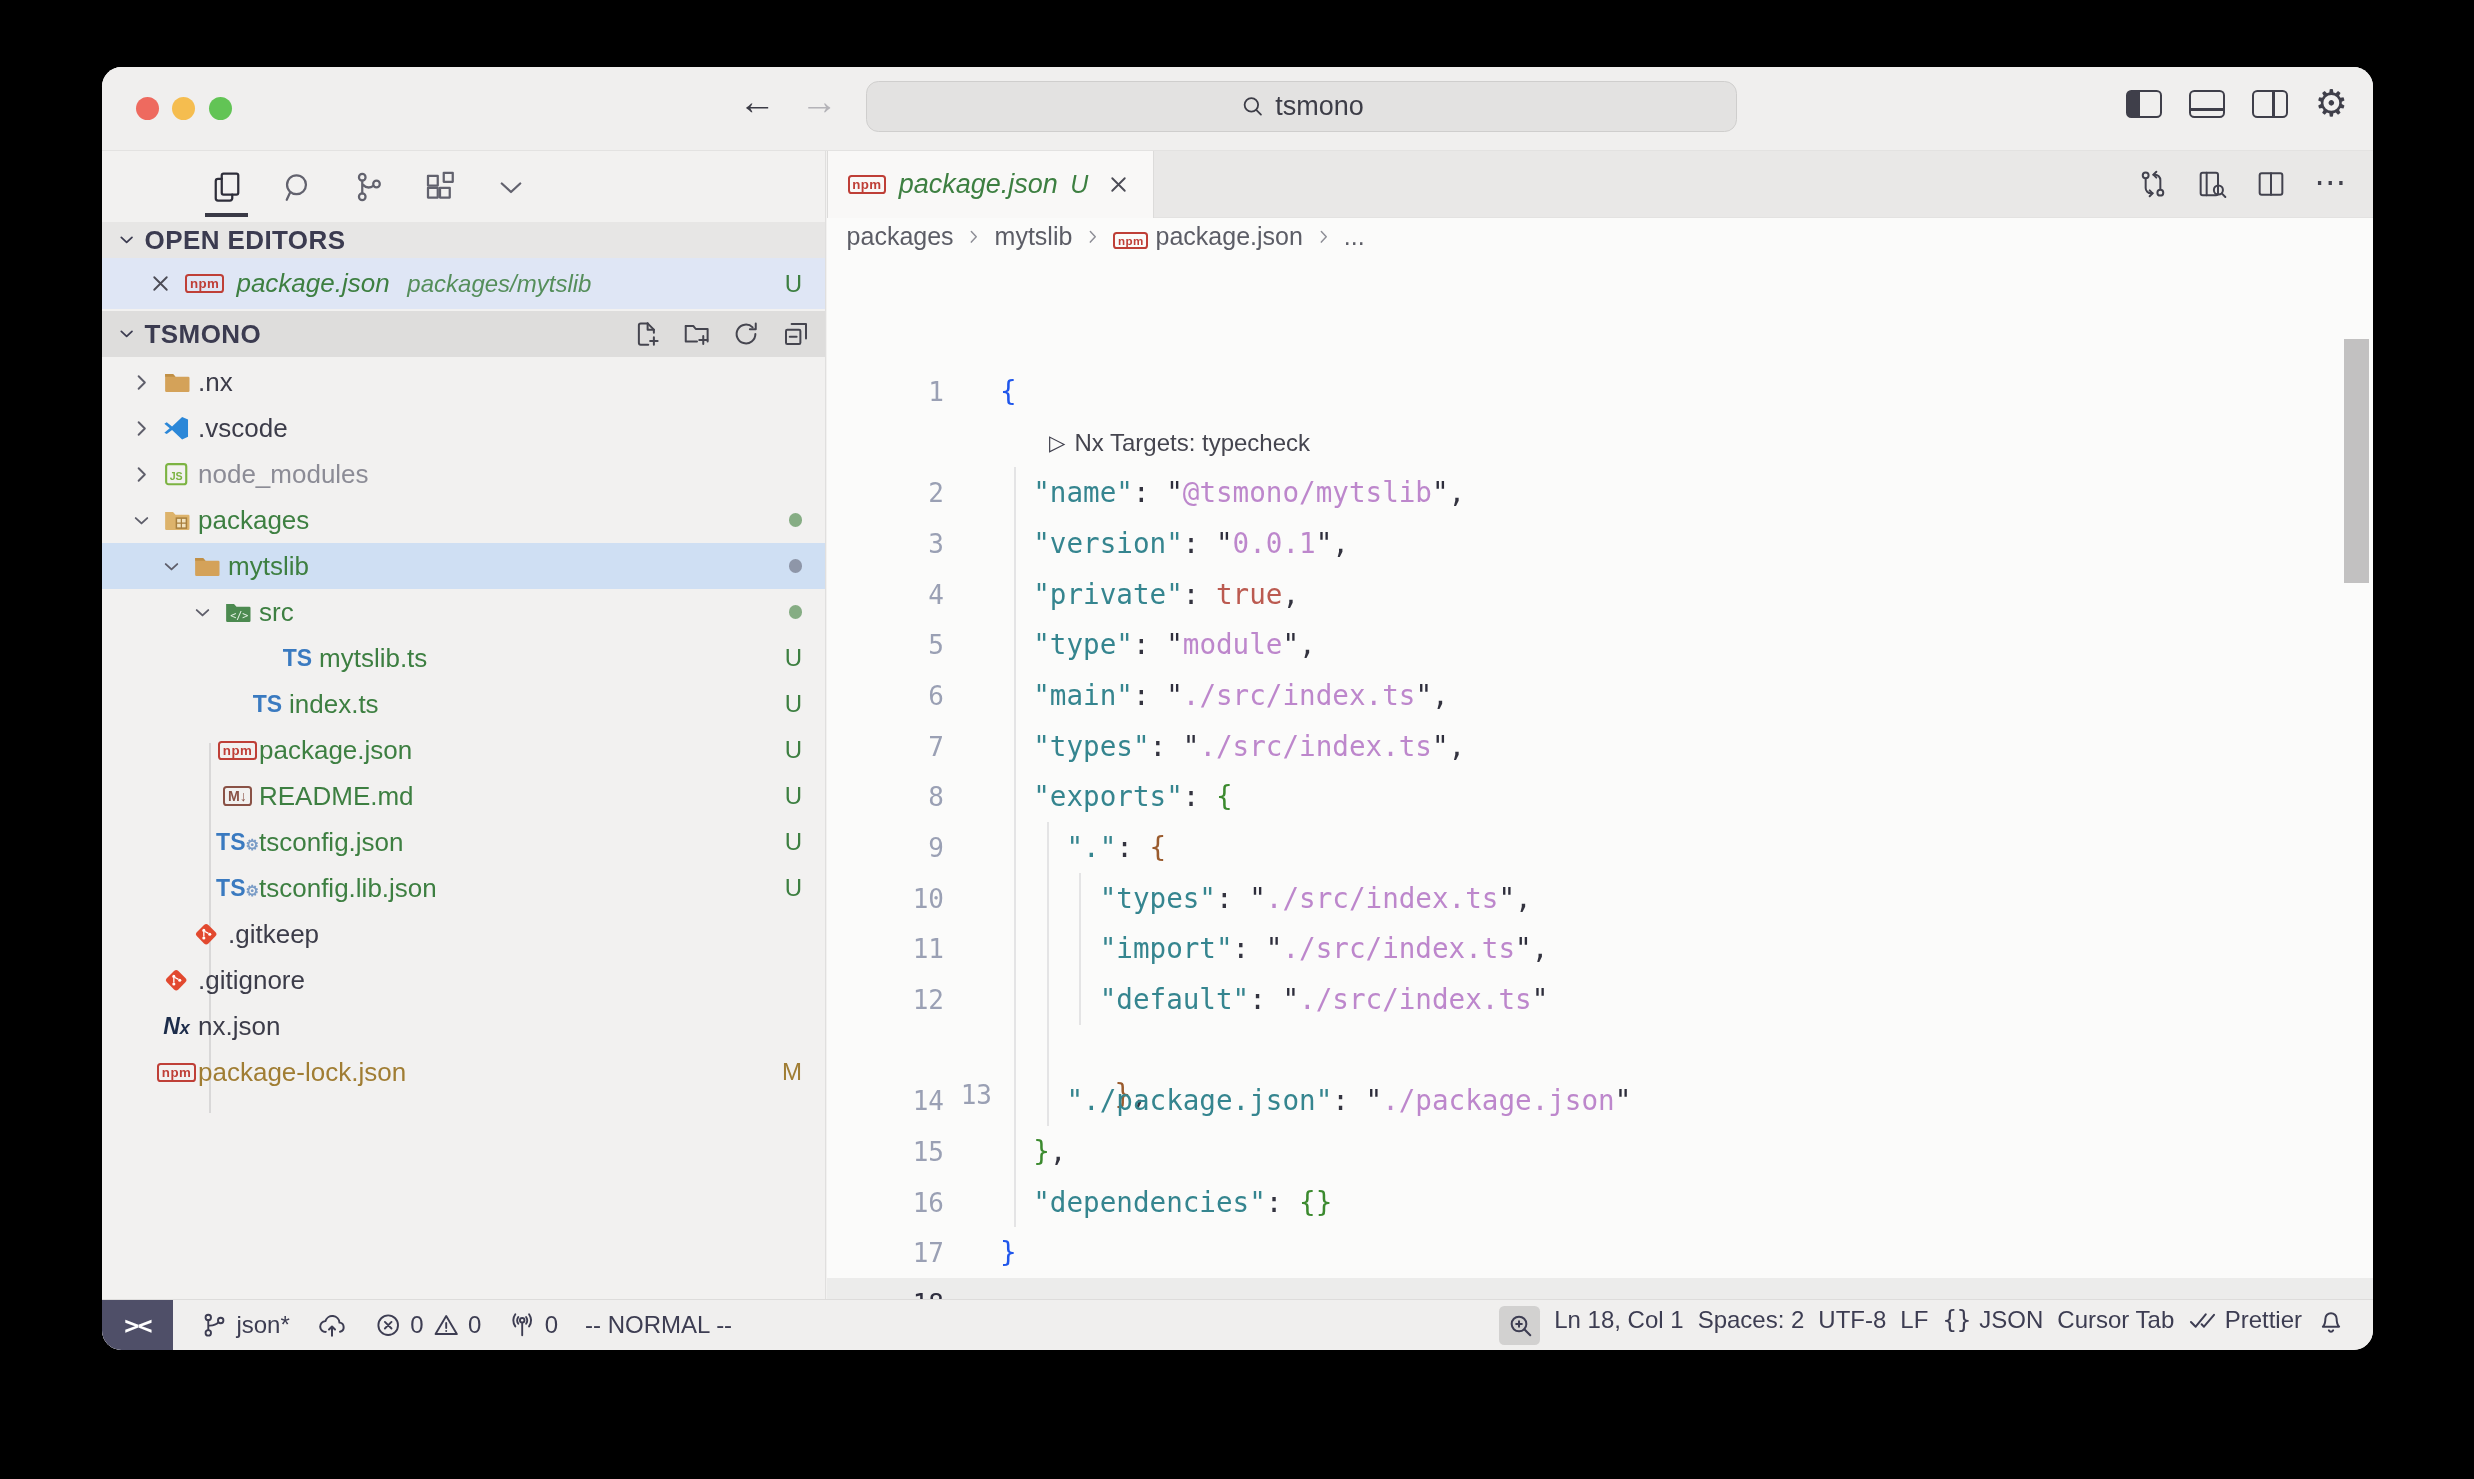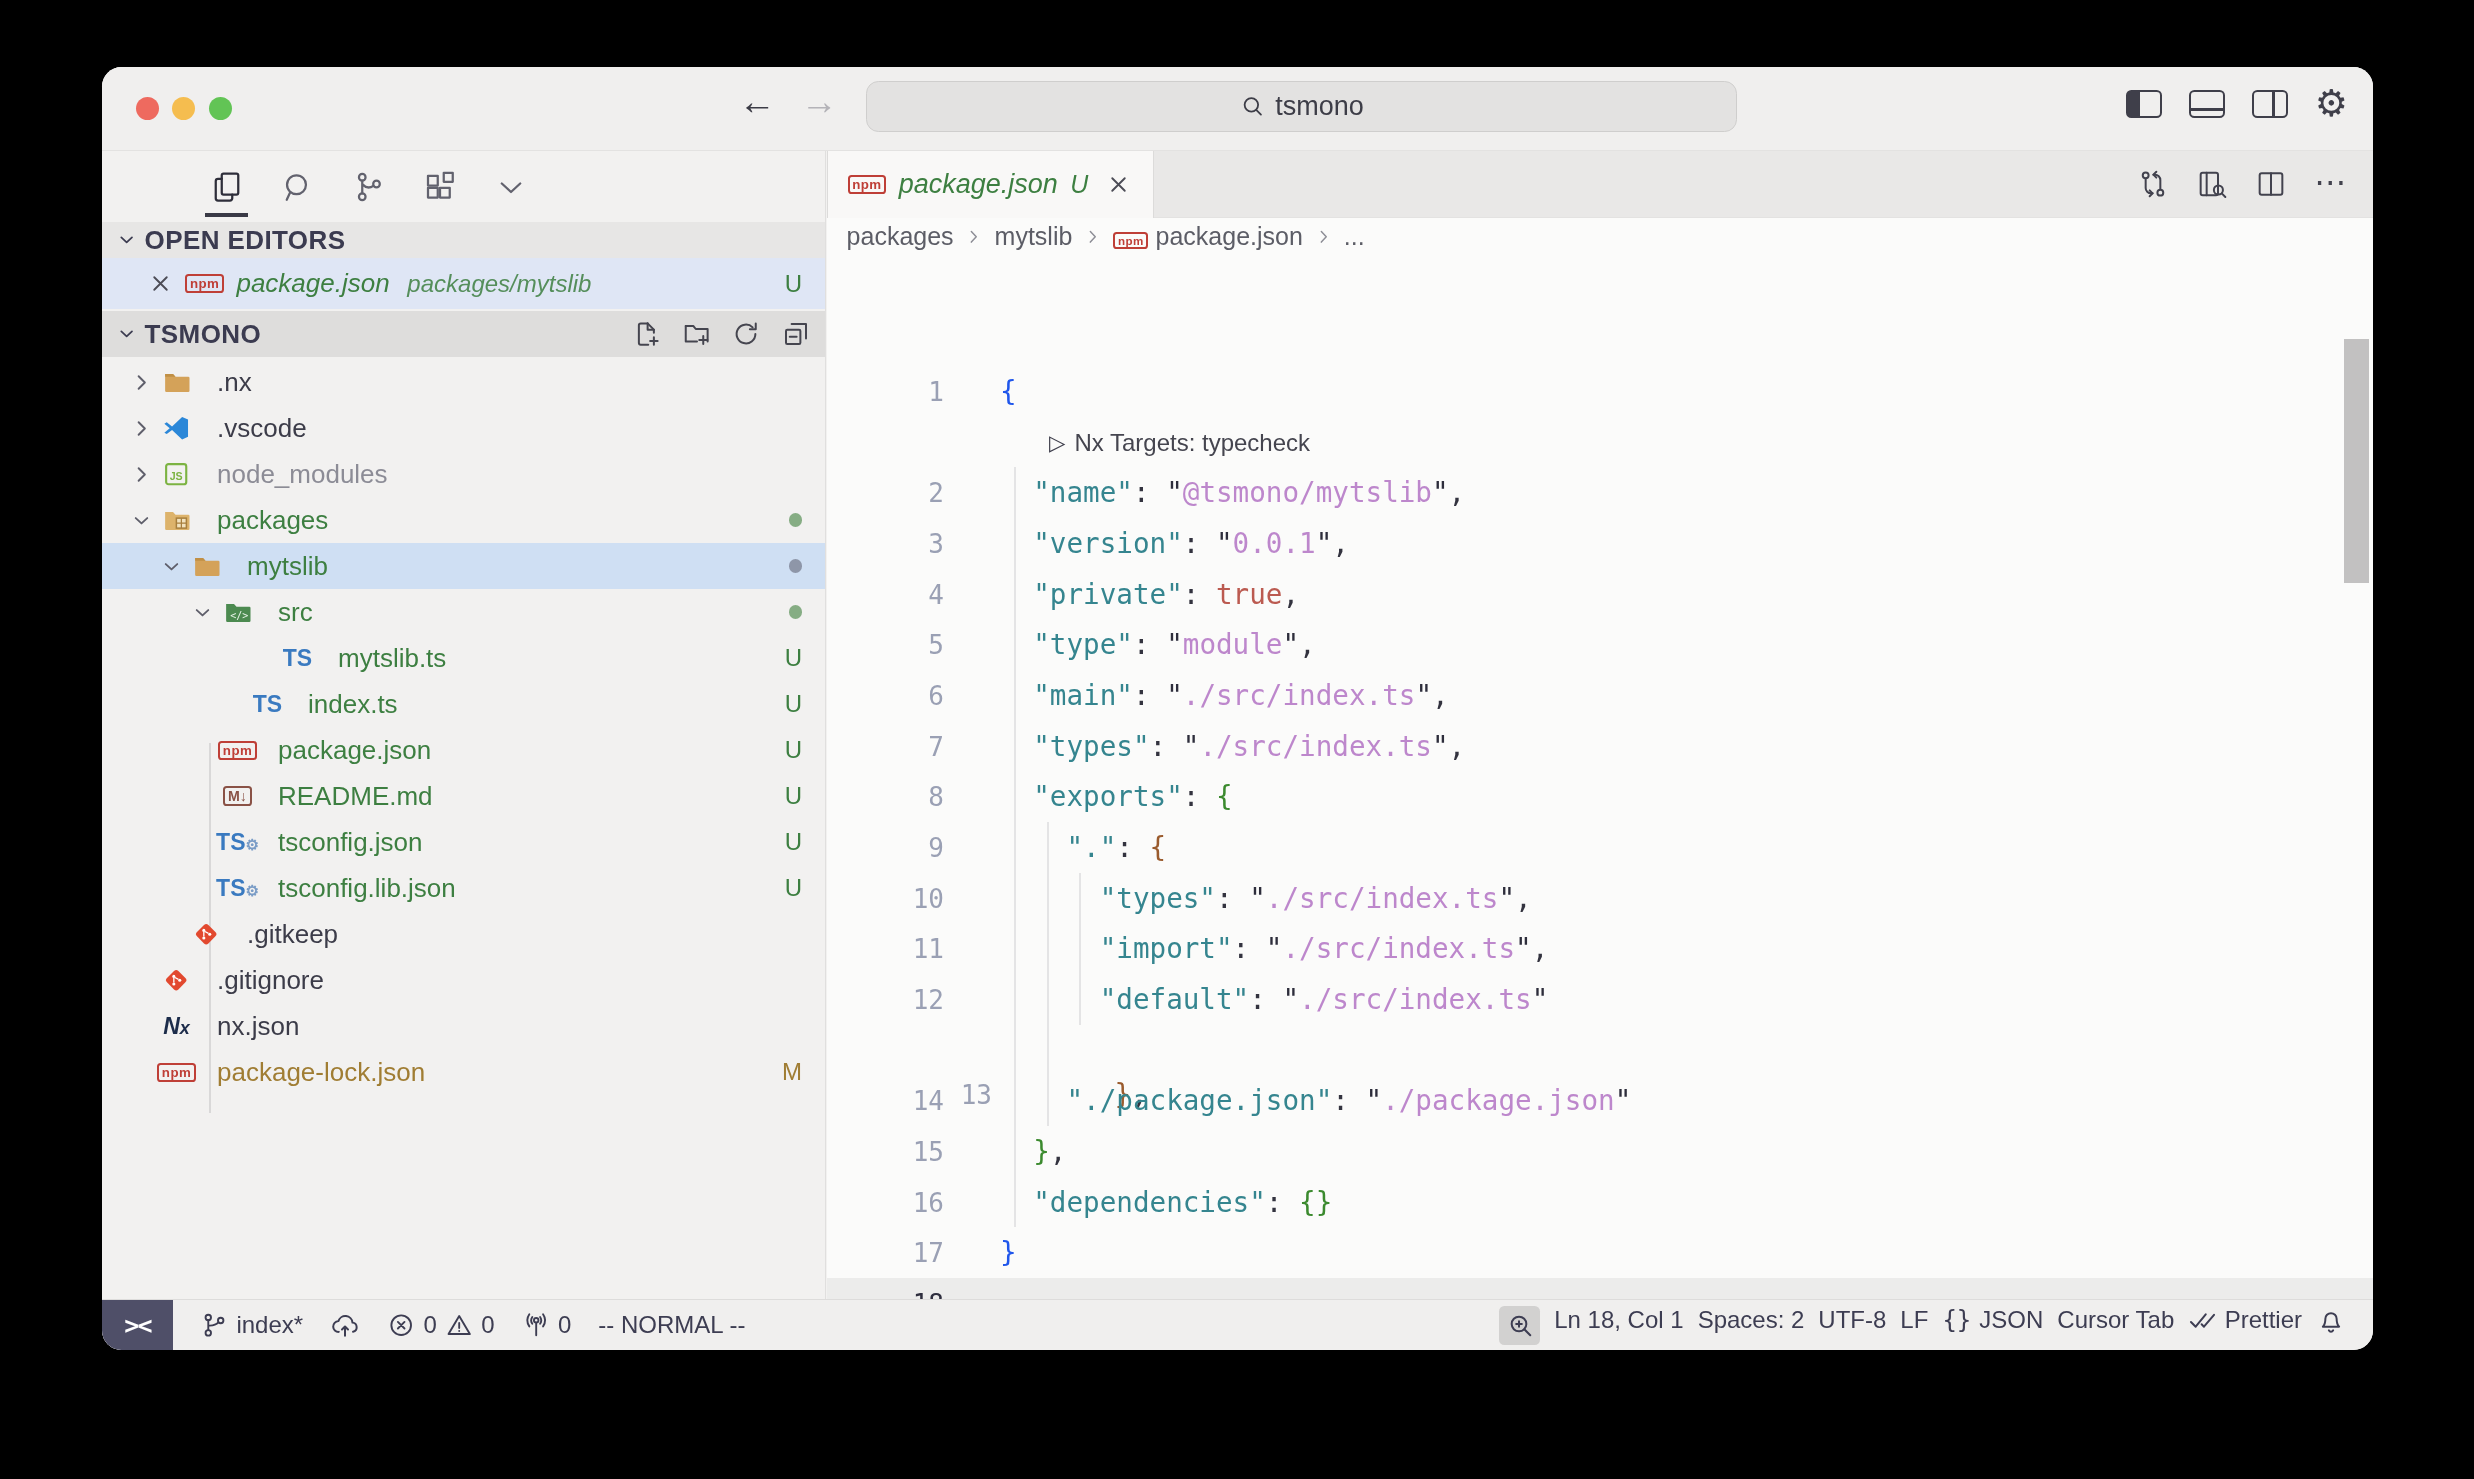--- a/index.html
+++ b/index.html
@@ -41,21 +41,21 @@
   .sect-tools{ display:flex; gap:19.6px; color:#45454f; }
   .oe-row{ position:absolute; left:0; width:100%; height:51px; display:flex; align-items:center; padding-left:46px; gap:12.4px; background:#dfe6f5; }
   .oe-label{ font-style:italic; font-size:26px; color:#3d7f41; }
   .oe-desc{ font-style:italic; font-size:24px; color:#3d7f41; margin-left:5.3px; opacity:.85;}
   .oe-badge{ margin-left:auto; margin-right:23px; color:#3d7f41; font-size:24px; }
   .tree{ position:absolute; left:0; top:208px; width:100%; }
   .trow{ height:46px; display:flex; align-items:center; font-size:26px; color:#3c3c49; position:relative;}
   .trow.selected{ background:#cfdff3; }
   .chev-slot{ width:32px; display:flex; justify-content:center; color:#5f5f6b; flex:none;}
   .icon-slot{ width:39px; display:flex; justify-content:center; align-items:center; flex:none; }
-  .tlabel{ margin-left:21px; white-space:nowrap; }
+  .tlabel{ margin-left:2px; white-space:nowrap; }
   .tlabel.green{ color:#3d7f41; }
   .tlabel.muted{ color:#8c8c96; }
   .tlabel.yellow{ color:#a07d33; }
   .tright{ margin-left:auto; margin-right:23px; display:flex; align-items:center; font-size:24px;}
   .dot{ width:13.3px; height:13.3px; border-radius:50%; }
   .badge-g{ color:#3d7f41; } .badge-y{ color:#a07d33; }
   .guide{ position:absolute; width:1.8px; background:#d9d8d8; }
   .panels{ position:absolute; left:0; bottom:0; width:100%; }
   .panel-h{ height:46px; background:#dedddc; border-top:1.8px solid #cfcecd; display:flex; align-items:center; gap:9px;
     padding:0 14.2px; font-weight:bold; font-size:23px; color:#3b3b50; letter-spacing:0.4px;}
@@ -621,21 +621,21 @@
         <div class="remote">&gt;&lt;</div>
         <span class="sb-item">
           <span>
             <svg width="28.4" height="28.4" viewBox="0 0 24 24" fill="none" stroke="currentColor" stroke-width="1.6" stroke-linecap="round" stroke-linejoin="round">
               <circle cx="7" cy="5.5" r="2.3"></circle>
               <circle cx="7" cy="18.5" r="2.3"></circle>
               <circle cx="17.5" cy="8" r="2.3"></circle>
               <path d="M7 7.8v8.4M15.5 9.7C13.5 12 10 12.5 7 12.3"></path>
             </svg>
           </span>
-          <span>index*</span>
+          <span>json*</span>
         </span>
         <span class="sb-item">
           <span>
             <svg width="30" height="30" viewBox="0 0 24 24" fill="none" stroke="currentColor" stroke-width="1.6" stroke-linecap="round" stroke-linejoin="round">
               <path d="M7 17.5a4.3 4.3 0 0 1-.3-8.6 5.8 5.8 0 0 1 11.3 1.2 3.7 3.7 0 0 1 .4 7.3"></path>
               <path d="M12 20.5v-7M9.6 15.6 12 13.2l2.4 2.4"></path>
             </svg>
           </span>
         </span>
         <span class="sb-item">

